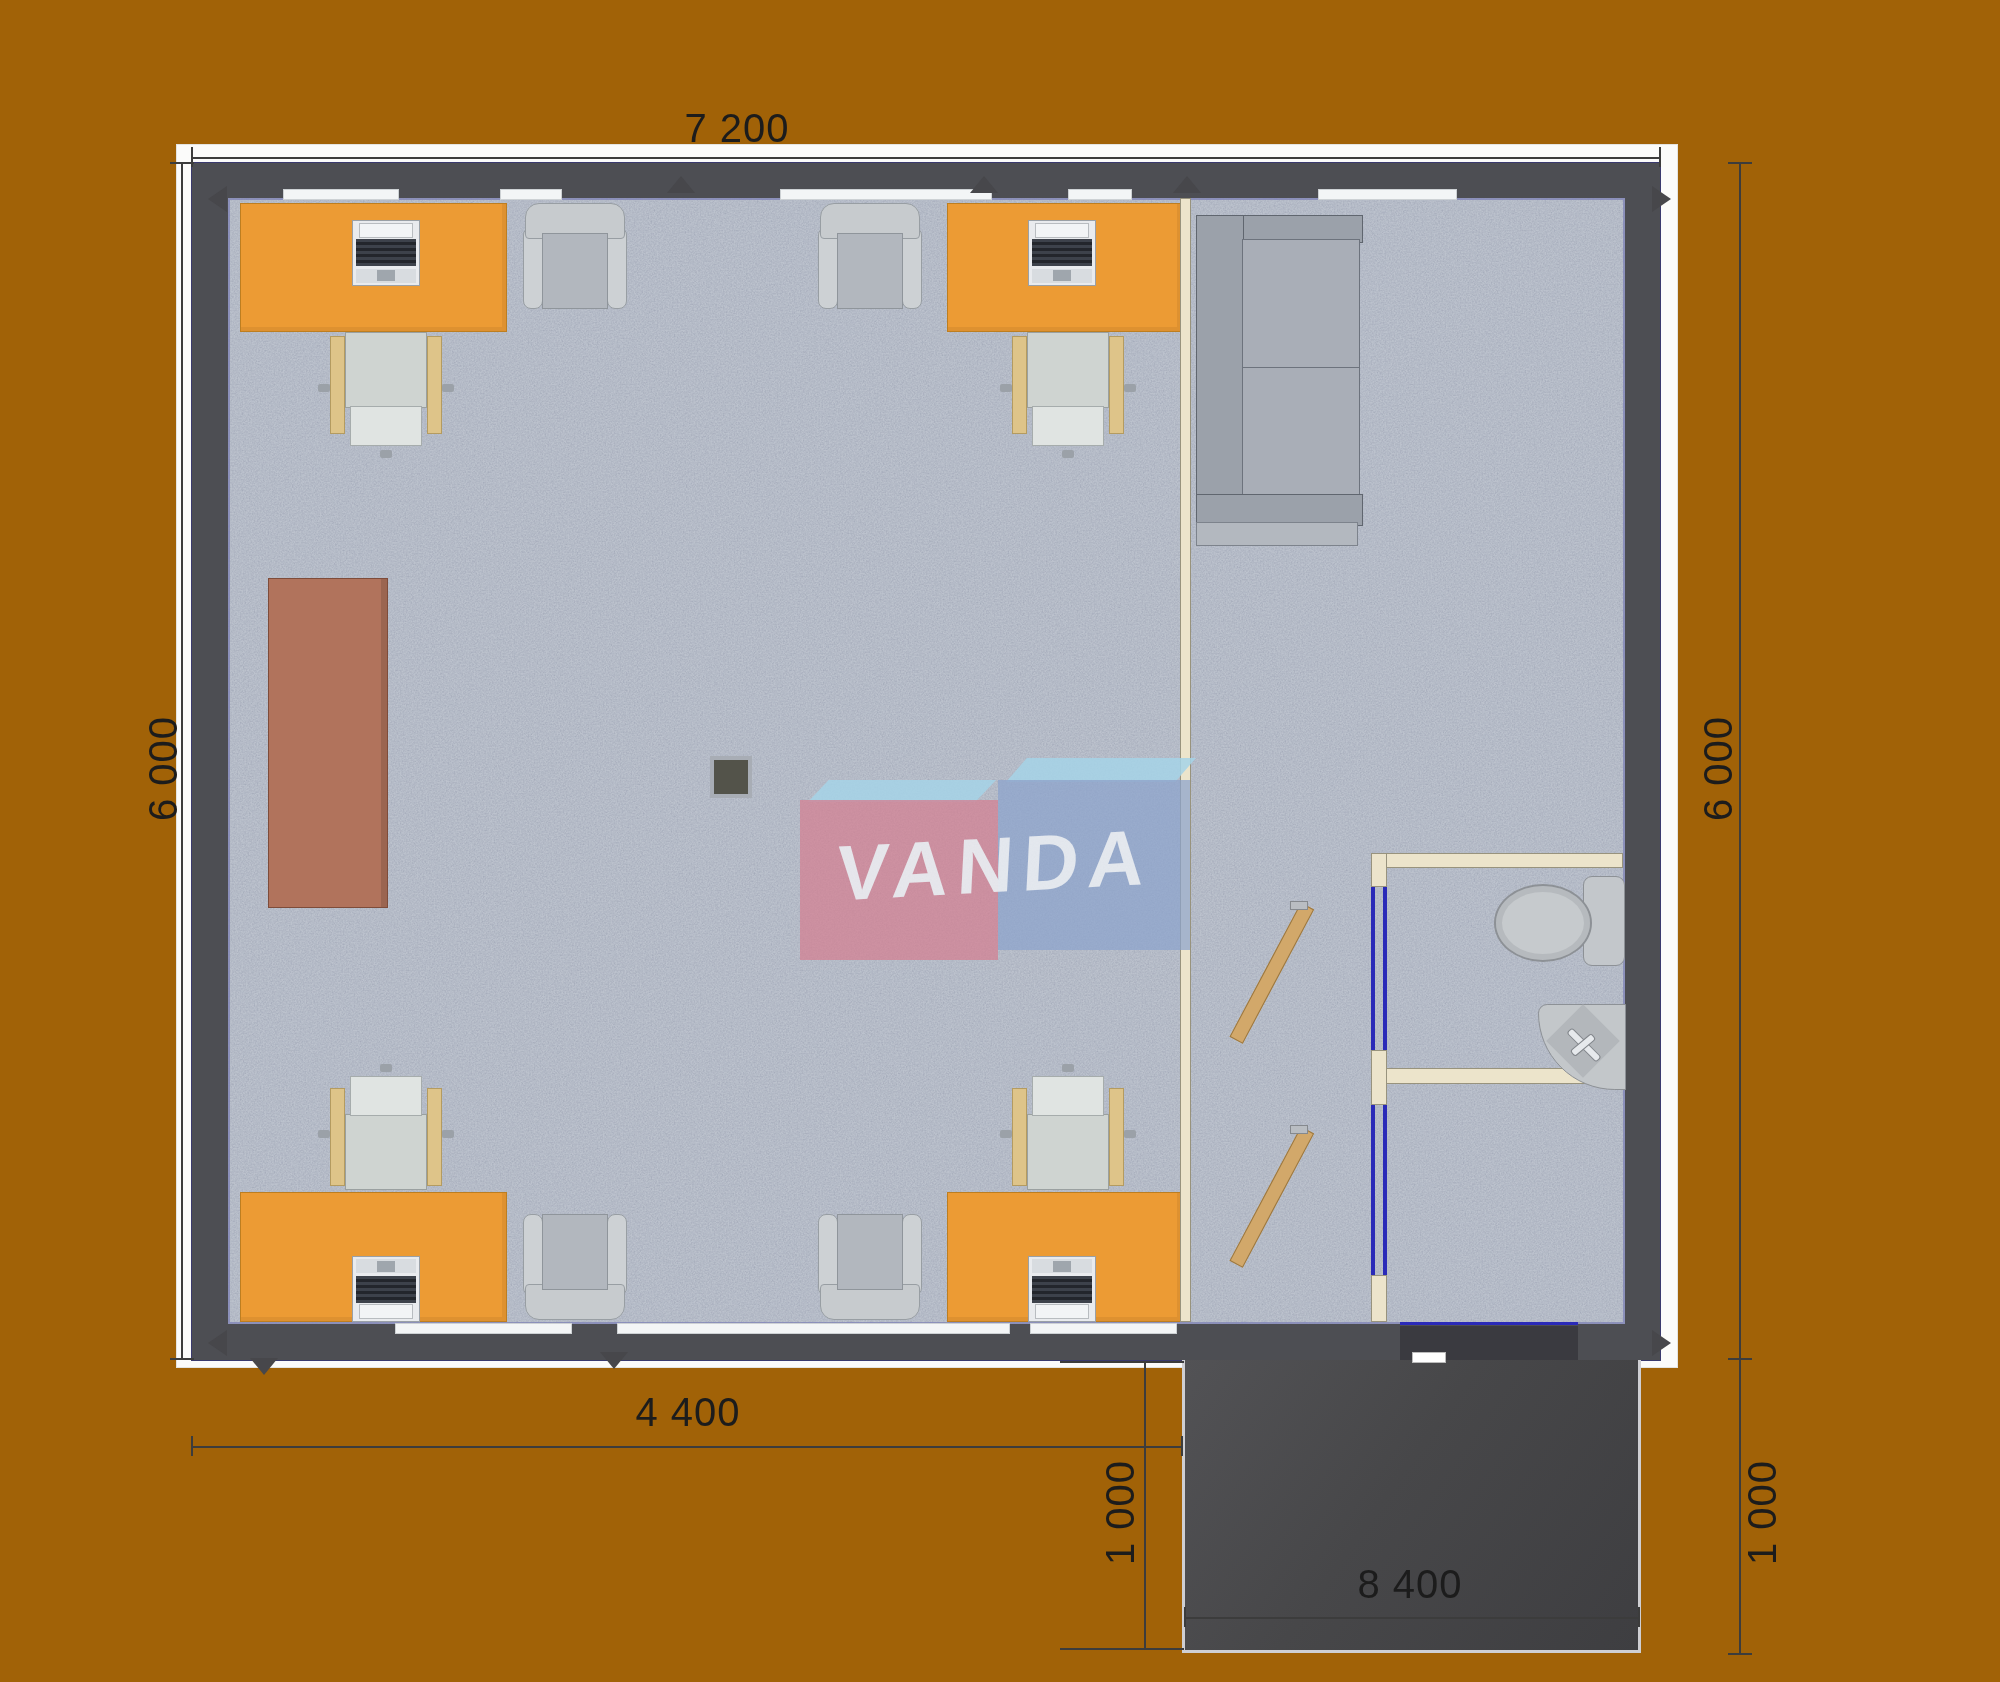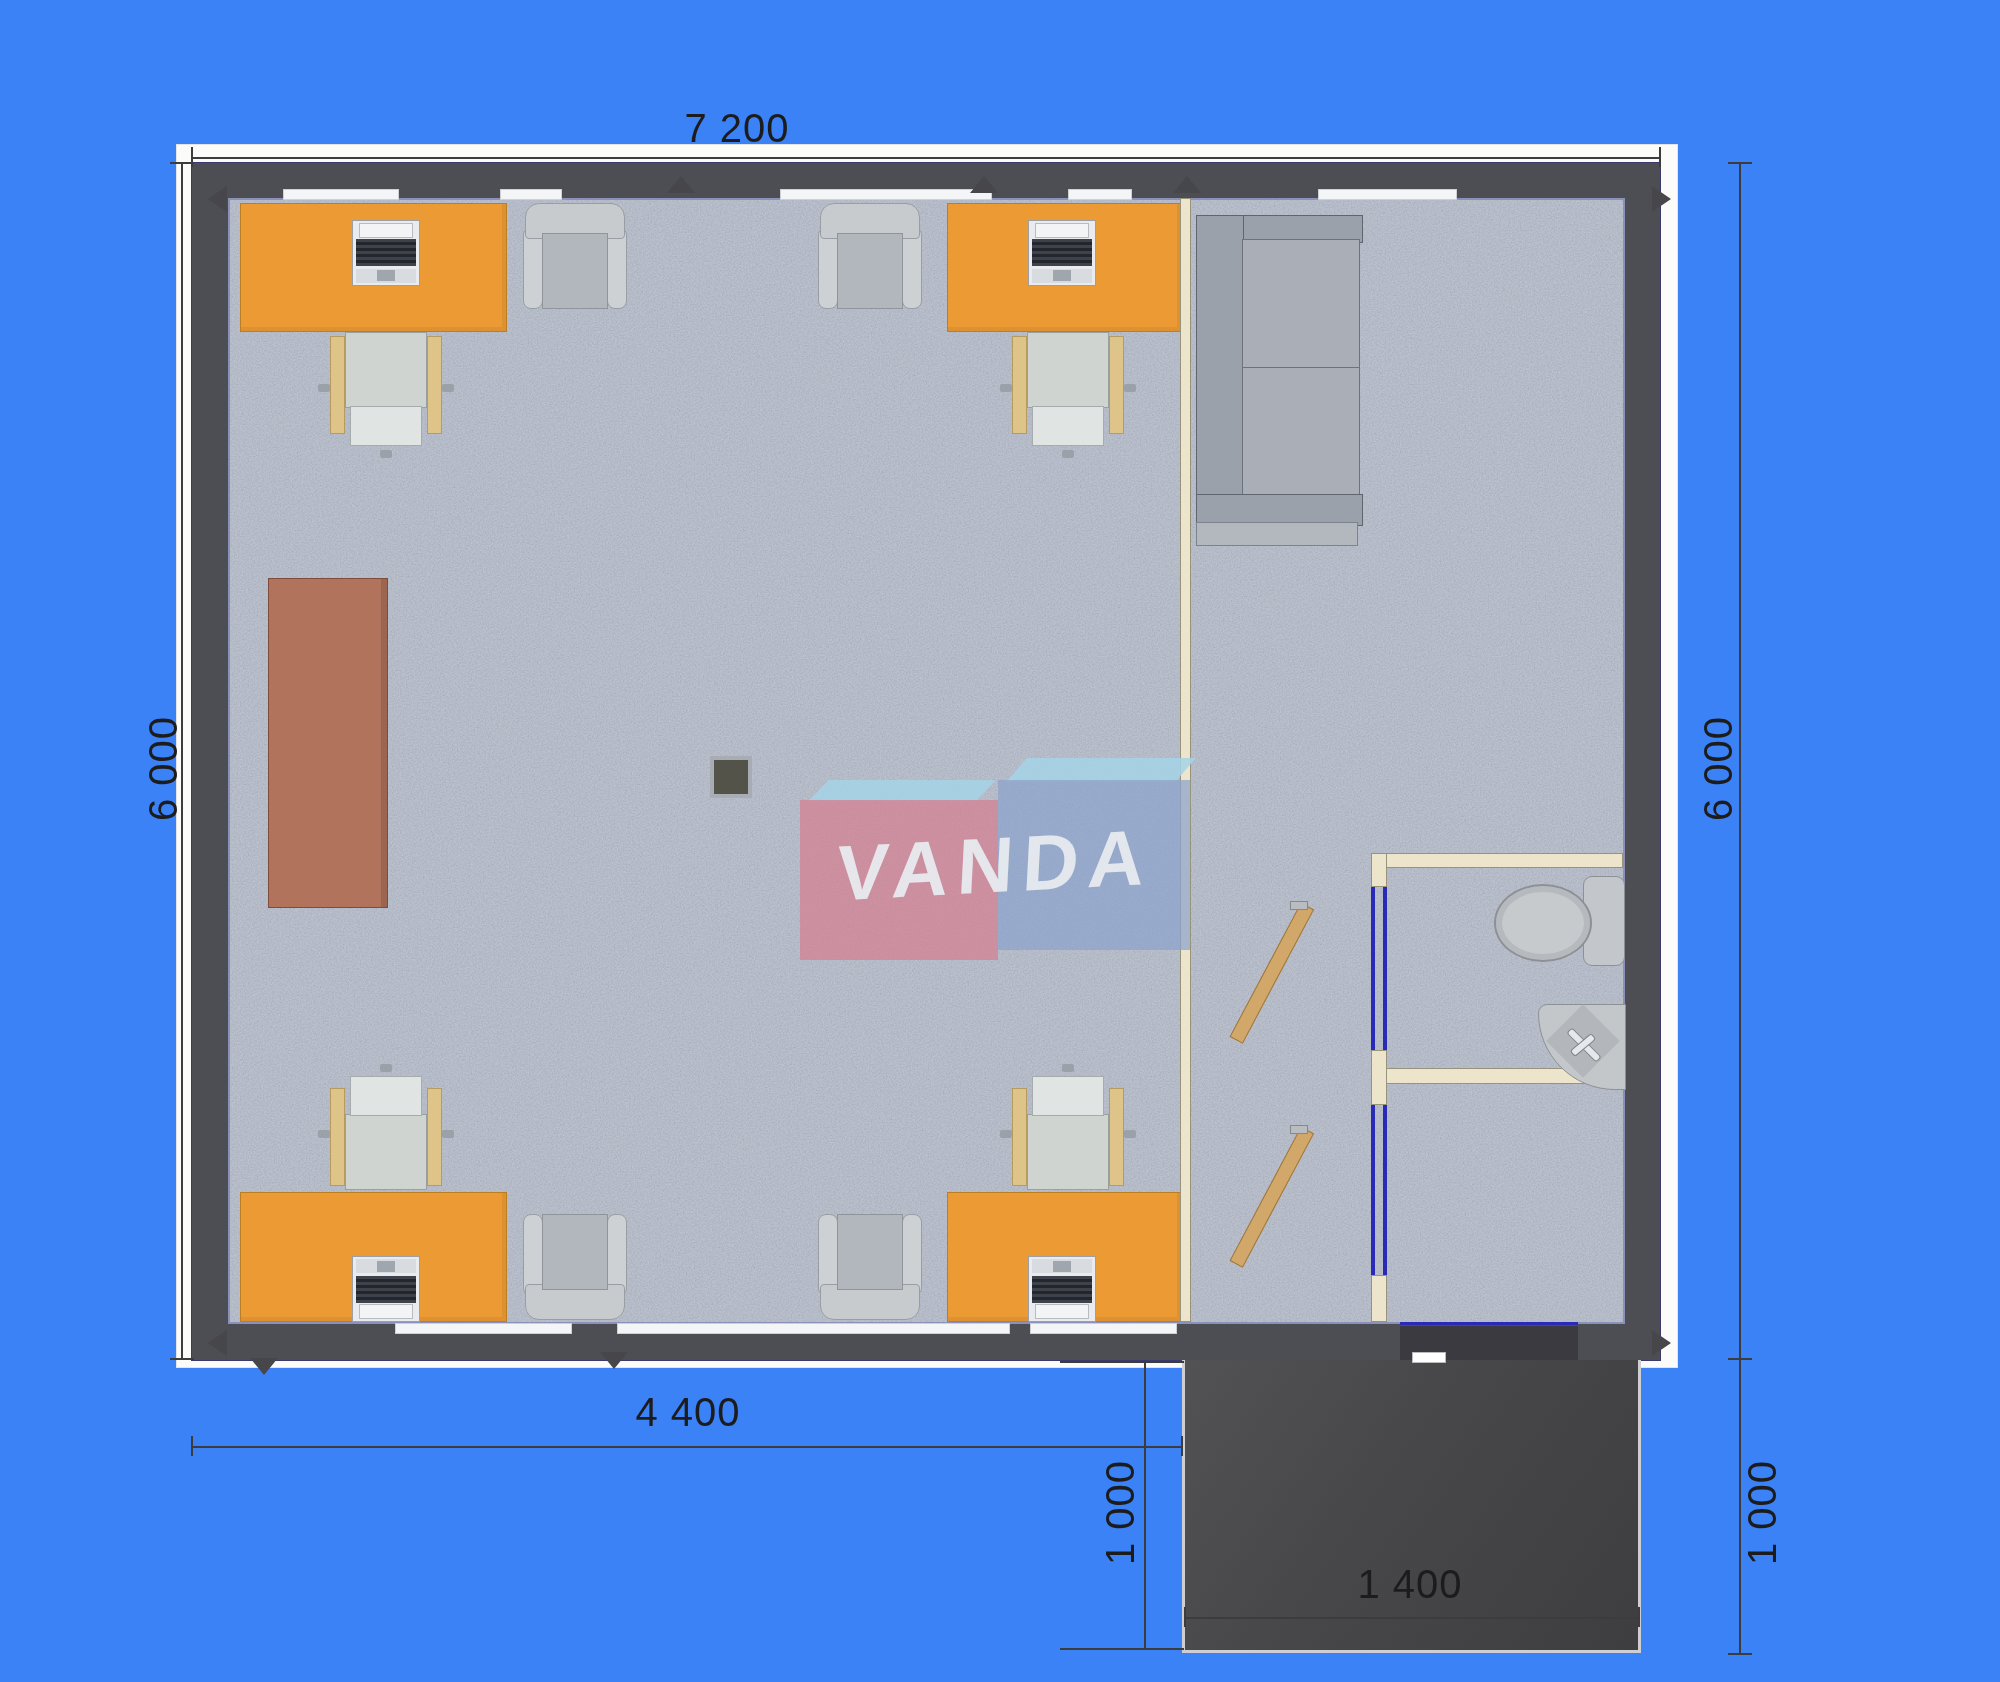--- a/index.html
+++ b/index.html
@@ -1,18 +1,18 @@
 <!DOCTYPE html>
 <html><head>
 <meta charset="utf-8">
 <style>
   html,body{margin:0;padding:0;background:#e8e8e6;}
   .canvas{
     position:relative;width:2000px;height:1682px;overflow:hidden;
-    background:#3b82f6;font-family:"Liberation Sans",sans-serif;
+    background:#a16207;font-family:"Liberation Sans",sans-serif;
   }
   .abs{position:absolute;}
   
   .outer-trim{left:176px;top:144px;width:1500px;height:1222px;background:#fbfbfa;border:1px solid #e4e4e1;}
   .walls{left:192px;top:163px;width:1468px;height:1197px;background:#4d4e53;outline:1px solid #3a3a6e;}
   .floor{left:228px;top:198px;width:1393px;height:1122px;background:#bcc2cd;border:2px solid rgba(45,45,160,.35);}
   .noise-svg{left:228px;top:198px;width:1397px;height:1126px;pointer-events:none;}
   
   .win{height:9px;background:#f3f5f6;border:1px solid #cdd1d4;}
   
@@ -279,21 +279,21 @@
   <div class="abs dim" style="left:588px;top:1390px;width:200px;">4 400</div>
 
   <div class="abs dline" style="left:1144px;top:1362px;width:2px;height:288px;"></div>
   <div class="abs dline" style="left:1060px;top:1361px;width:124px;height:2px;"></div>
   <div class="abs dline" style="left:1060px;top:1648px;width:124px;height:2px;"></div>
   <div class="abs dim dim-rot" style="left:1035px;top:1490px;width:170px;">1 000</div>
 
   <div class="abs dline" style="left:1185px;top:1617px;width:455px;height:2px;"></div>
   <div class="abs dline" style="left:1184px;top:1607px;width:2px;height:20px;"></div>
   <div class="abs dline" style="left:1638px;top:1607px;width:2px;height:20px;"></div>
-  <div class="abs dim" style="left:1310px;top:1562px;width:200px;">1 400</div>
+  <div class="abs dim" style="left:1310px;top:1562px;width:200px;">8 400</div>
 
   <div class="abs logo">
     <div class="bevel" style="left:18px;top:22px;width:188px;height:22px;"></div>
     <div class="bevel" style="left:216px;top:0px;width:190px;height:24px;"></div>
     <div class="pink"></div>
     <div class="blue"></div>
     <div class="word">VANDA</div>
   </div>
 
 </div>

